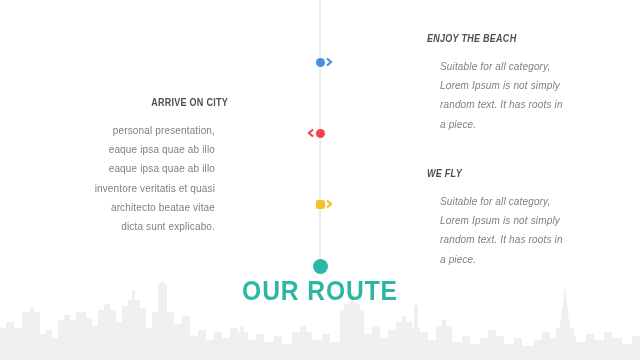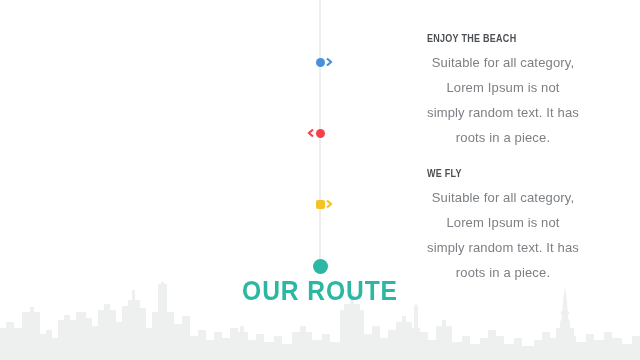--- a/index.html
+++ b/index.html
@@ -110,28 +110,27 @@
   .block h3 {
     margin: 0 0 7px 0;
     font-family: "Liberation Sans Narrow", "Liberation Sans", sans-serif;
     font-size: 10px;
     font-weight: bold;
     letter-spacing: 0.3px;
     color: #4c4f54;
     transform: scaleX(0.9);
   }
   .block .body {
-    margin: 0;
-    font-size: 13px;
+    margin: 13px;
+    font-size: 10px;
     line-height: 1.92;
     color: #7c8085;
     letter-spacing: 0.15px;
-    text-align: center;
-  }
-  .block.right { left: 427px; text-align: left; }
+  }
+  .block.right { left: 427px; text-align: left; font-style: italic; }
   .block.right h3 { transform-origin: left center; }
   .block.left  { left: 76px; width: 152px; text-align: right; }
   .block.left h3 { transform-origin: right center; }
 
   #block-beach  { top: 33px; }
   #block-arrive { top: 97px; }
   #block-fly    { top: 168px; }
 </style>
 </head>
 <body>
@@ -198,19 +197,23 @@
 
   <div id="end-dot"></div>
 
   <div id="route-title">OUR ROUTE</div>
 
   <div class="block right" id="block-beach">
     <h3>ENJOY THE BEACH</h3>
     <p class="body">Suitable for all category, Lorem Ipsum is not simply random text. It has roots in a piece.</p>
   </div>
 
+  <div class="block left" id="block-arrive">
+    <h3>ARRIVE ON CITY</h3>
+    <p class="body">personal presentation, eaque ipsa quae ab illo eaque ipsa quae ab illo inventore veritatis et quasi architecto beatae vitae dicta sunt explicabo.</p>
+  </div>
 
   <div class="block right" id="block-fly">
     <h3>WE FLY</h3>
     <p class="body">Suitable for all category, Lorem Ipsum is not simply random text. It has roots in a piece.</p>
   </div>
 
 </div>
 
 </body></html>

